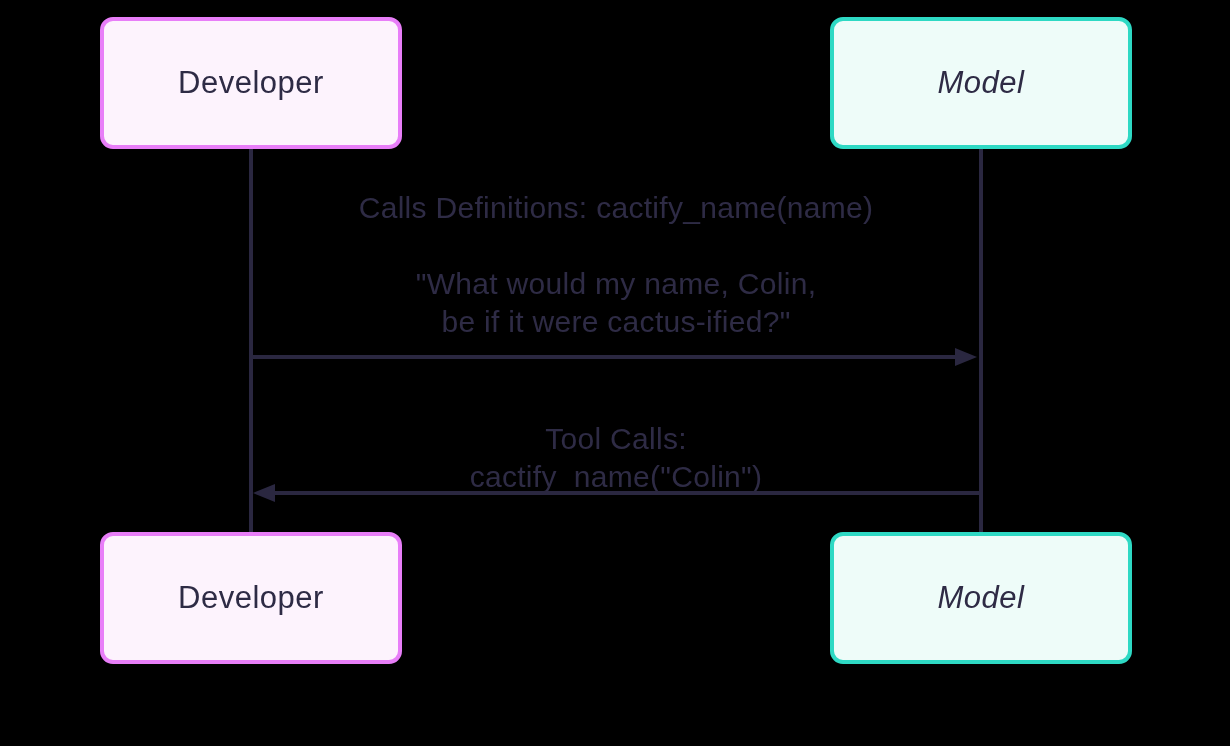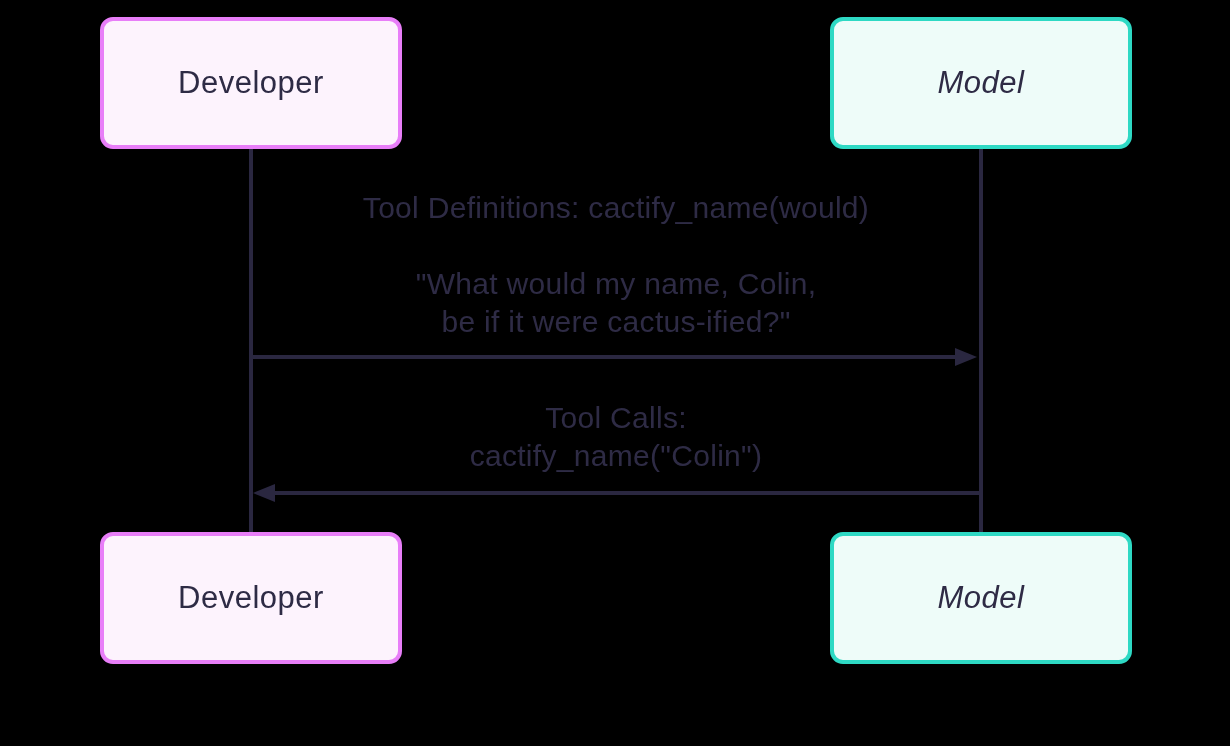--- a/index.html
+++ b/index.html
@@ -84,29 +84,29 @@
     <span class="actor-label">Developer</span>
   </div>
   <div class="actor model" style="left:830px; top:17px;">
     <span class="actor-label">Model</span>
   </div>
 
   <div class="lifeline" style="left:249px;"></div>
   <div class="lifeline" style="left:979px;"></div>
 
   <div class="msg-text" style="top:189px;">
-    <div class="gap-below">Tool Definitions: cactify_name(would)</div>
+    <div class="gap-below">Calls Definitions: cactify_name(name)</div>
     <div>"What would my name, Colin,</div>
     <div>be if it were cactus-ified?"</div>
   </div>
 
   <div class="msg-line" style="left:251px; top:355px; width:706px;"></div>
   <div class="arrowhead right" style="left:955px; top:348px;"></div>
 
-  <div class="msg-text" style="top:399px;">
+  <div class="msg-text" style="top:420px;">
     <div>Tool Calls:</div>
     <div>cactify_name("Colin")</div>
   </div>
 
   <div class="msg-line" style="left:273px; top:491px; width:708px;"></div>
   <div class="arrowhead left" style="left:253px; top:484px;"></div>
 
   <div class="actor developer" style="left:100px; top:532px;">
     <span class="actor-label">Developer</span>
   </div>

